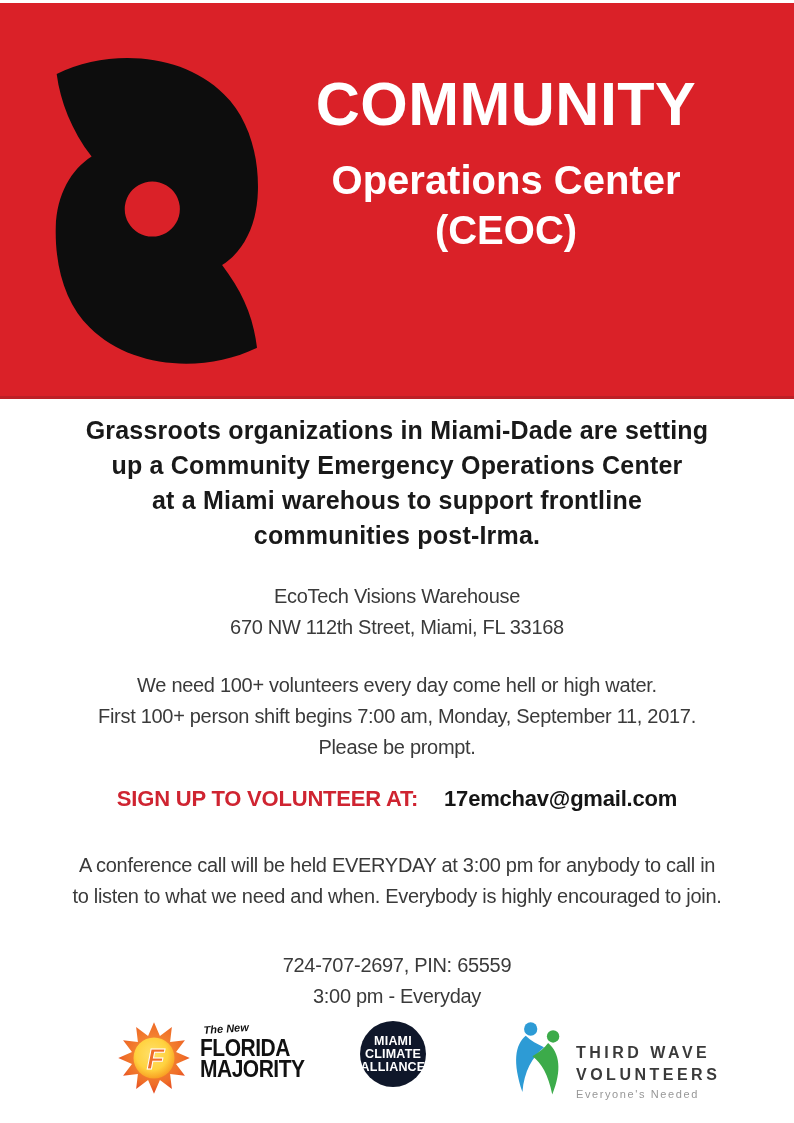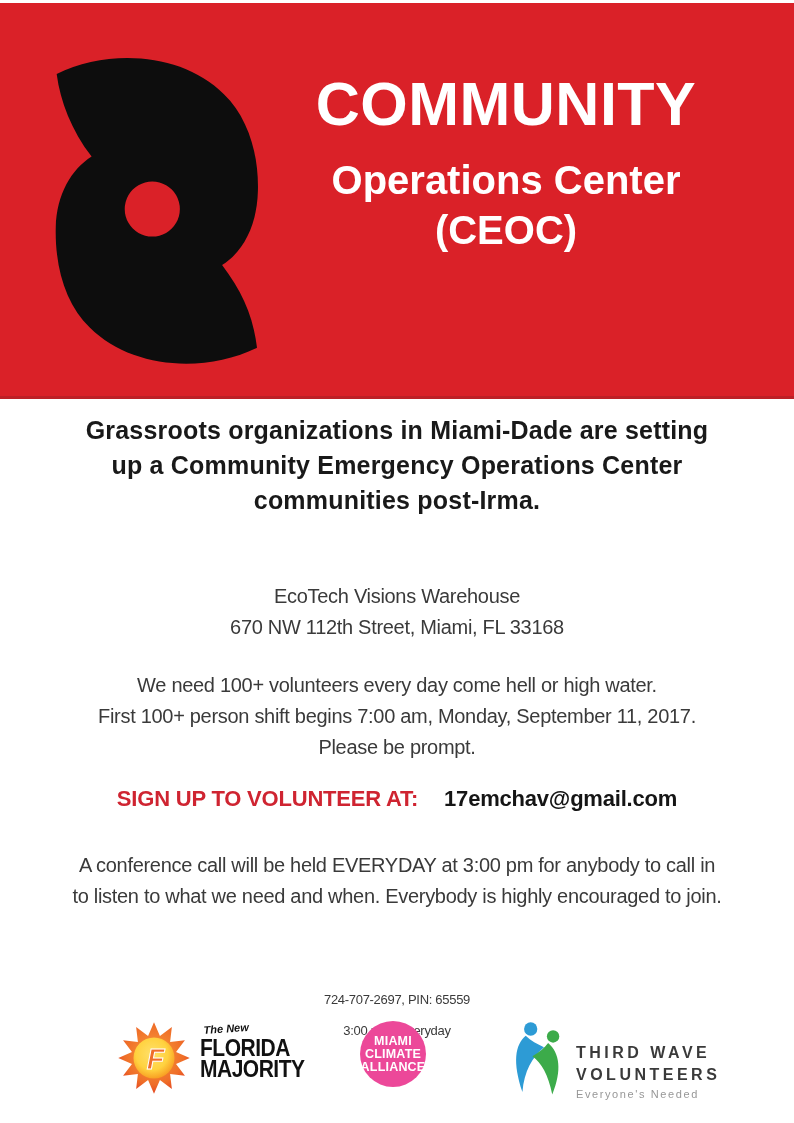--- a/index.html
+++ b/index.html
@@ -32,40 +32,40 @@
     top:413px; font-size:25px; font-weight:700; line-height:35px;
     color:#191919; letter-spacing:0.2px;
   }
   .light { font-weight:400; color:#3a3a3a; letter-spacing:-0.3px; }
   .venue        { top:581px; font-size:20px; line-height:31px; }
   .need         { top:670px; font-size:20px; line-height:31px; }
   .signup       { top:786px; font-size:22px; font-weight:700; letter-spacing:-0.2px; }
   .signup-label { color:#cf2431; }
   .signup-email { color:#151515; margin-left:26px; }
   .conference   { top:850px; font-size:20px; line-height:31px; }
-  .calldetails  { top:984px; font-size:13px; line-height:31px; }
+  .calldetails  { top:950px; font-size:20px; line-height:31px; }
 
   
   .partner { position:absolute; }
   
   .nfm { left:116px; top:1016px; width:200px; height:84px; }
   .nfm-sun { position:absolute; left:0; top:4px; width:76px; height:76px; }
   .nfm-text { position:absolute; left:84px; top:8px; }
   .nfm-pre {
     font-size:11px; font-weight:700; font-style:italic; color:#111;
     transform:rotate(-4deg); transform-origin:left bottom; margin-left:4px;
   }
   .nfm-big {
     font-size:21px; font-weight:800; color:#111; line-height:21px;
     letter-spacing:-0.5px; transform:scaleY(1.12); transform-origin:top left;
   }
   
   .mca { left:360px; top:1021px; width:66px; height:66px; }
   .mca-circle {
-    width:66px; height:66px; border-radius:50%; background:#ec4899;
+    width:66px; height:66px; border-radius:50%; background:#0f172a;
     display:flex; flex-direction:column; justify-content:center; align-items:center;
   }
   .mca-line {
     color:#ffffff; font-size:12.5px; font-weight:700; line-height:13px;
     letter-spacing:0.2px; transform:scaleY(1.08);
   }
   
   .twv { left:510px; top:1018px; width:200px; height:84px; }
   .twv-mark { position:absolute; left:0; top:2px; width:58px; height:76px; }
   .twv-text { position:absolute; left:66px; top:24px; }
@@ -108,20 +108,21 @@
         <div>(CEOC)</div>
       </div>
     </div>
   </header>
 
   <main>
 
     <div class="tblock intro">
       <div>Grassroots organizations in Miami-Dade are setting</div>
       <div>up a Community Emergency Operations Center</div>
+      <div>at a Miami warehous to support frontline</div>
       <div>communities post-Irma.</div>
     </div>
 
     <div class="tblock venue light">
       <div>EcoTech Visions Warehouse</div>
       <div>670 NW 112th Street, Miami, FL 33168</div>
     </div>
 
     <div class="tblock need light">
       <div>We need 100+ volunteers every day come hell or high water.</div>

